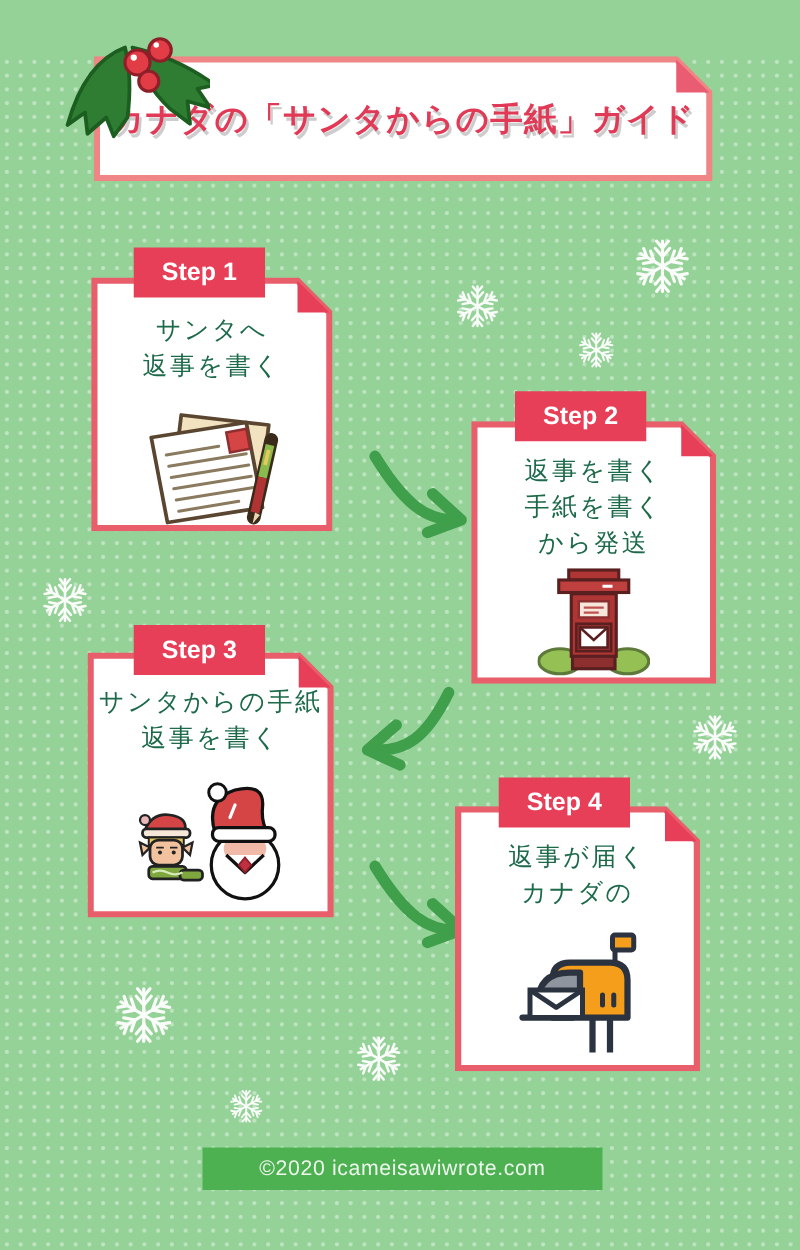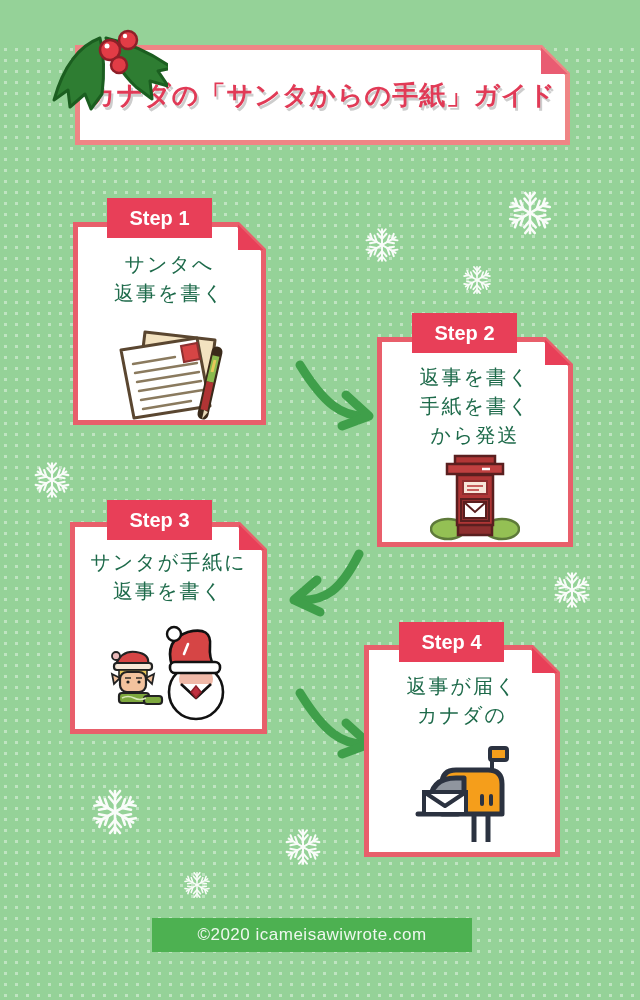--- a/index.html
+++ b/index.html
@@ -26,21 +26,21 @@
   .card-bg{position:absolute;z-index:1;}
   .card-text{position:absolute;left:0;width:100%;z-index:2;text-align:center;
       color:#1d6a4a;font-size:20px;line-height:29px;letter-spacing:2px;
       display:flex;flex-direction:column;}
   .icon{position:absolute;z-index:2;}
 
   
   .sf{position:absolute;opacity:.95;}
 
   
-  .footer-bar{position:absolute;left:152px;top:918px;width:320px;height:34px;
+  .footer-bar{position:absolute;left:162px;top:918px;width:320px;height:34px;
       background:#4db151;display:flex;align-items:center;justify-content:center;}
   .footer-text{color:#eef7ee;font-size:17px;letter-spacing:.5px;}
 </style>
 </head>
 <body>
 
 <div id="canvas">
 
   <svg width="0" height="0" style="position:absolute">
     <defs>
@@ -176,21 +176,21 @@
     </g>
   </svg>
 
   <div class="step" style="left:70px;top:500px;width:197px;height:282px">
     <div class="badge" style="left:37px;top:0">Step 3</div>
     <svg class="card-bg" style="left:0;top:22px" width="197" height="212" viewBox="0 0 197 212">
       <path d="M2.5,2.5 H169 L194.5,28 V209.5 H2.5 Z" fill="#ffffff" stroke="#e85f6b" stroke-width="5"></path>
       <path d="M169,2.5 L194.5,28 H169 Z" fill="#e83f58"></path>
     </svg>
     <div class="card-text" style="top:48px">
-      <span>サンタが手紙に</span>
+      <span>サンタからの手紙</span>
       <span>返事を書く</span>
     </div>
     <svg class="icon" style="left:36px;top:122px" width="126" height="102" viewBox="0 0 126 102">
 
       <circle cx="90" cy="70" r="27" fill="#ffffff" stroke="#111111" stroke-width="2.6"></circle>
       <ellipse cx="90" cy="57" rx="17" ry="13" fill="#f0b9a8"></ellipse>
       <path d="M66,44 Q58,18 82,10 Q106,4 104,24 Q103,36 108,44 Z" fill="#d64545" stroke="#111111" stroke-width="2.6" stroke-linejoin="round"></path>
       <circle cx="68" cy="12" r="7" fill="#ffffff" stroke="#111111" stroke-width="2.4"></circle>
       <rect x="64" y="40" width="50" height="11" rx="5" fill="#ffffff" stroke="#111111" stroke-width="2.6"></rect>
       <path d="M75,62 L90,76 L105,62" fill="#ffffff" stroke="#111111" stroke-width="2.6" stroke-linejoin="round"></path>

